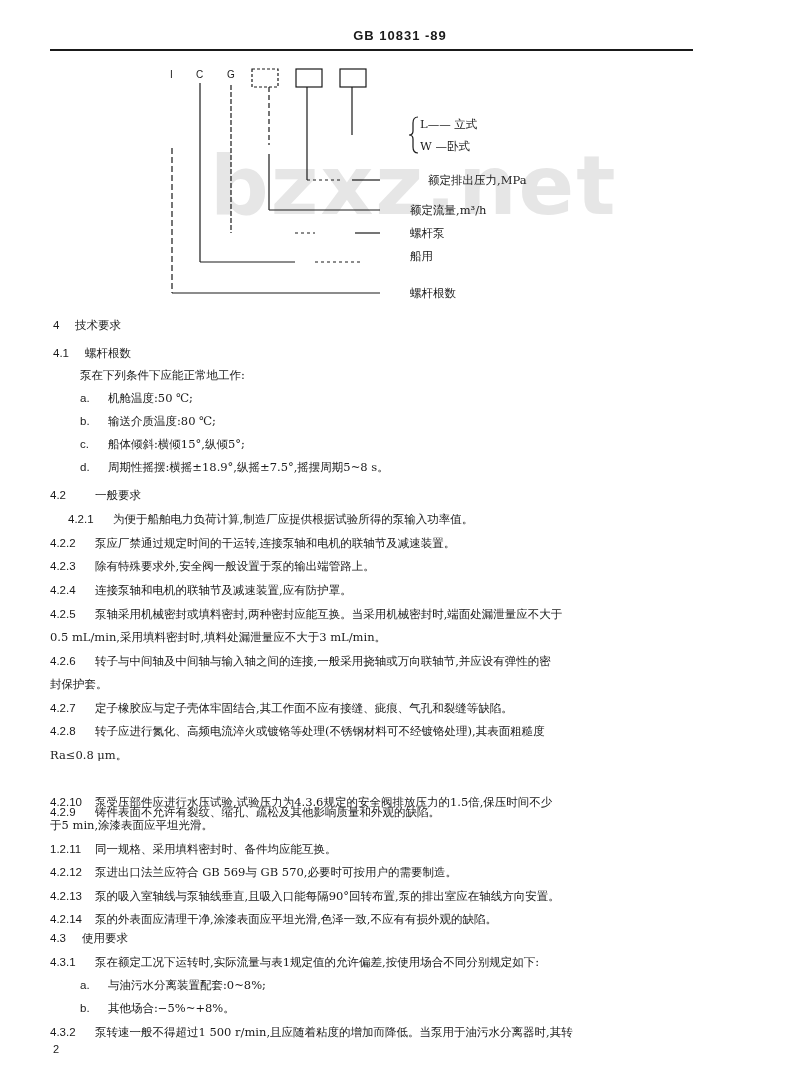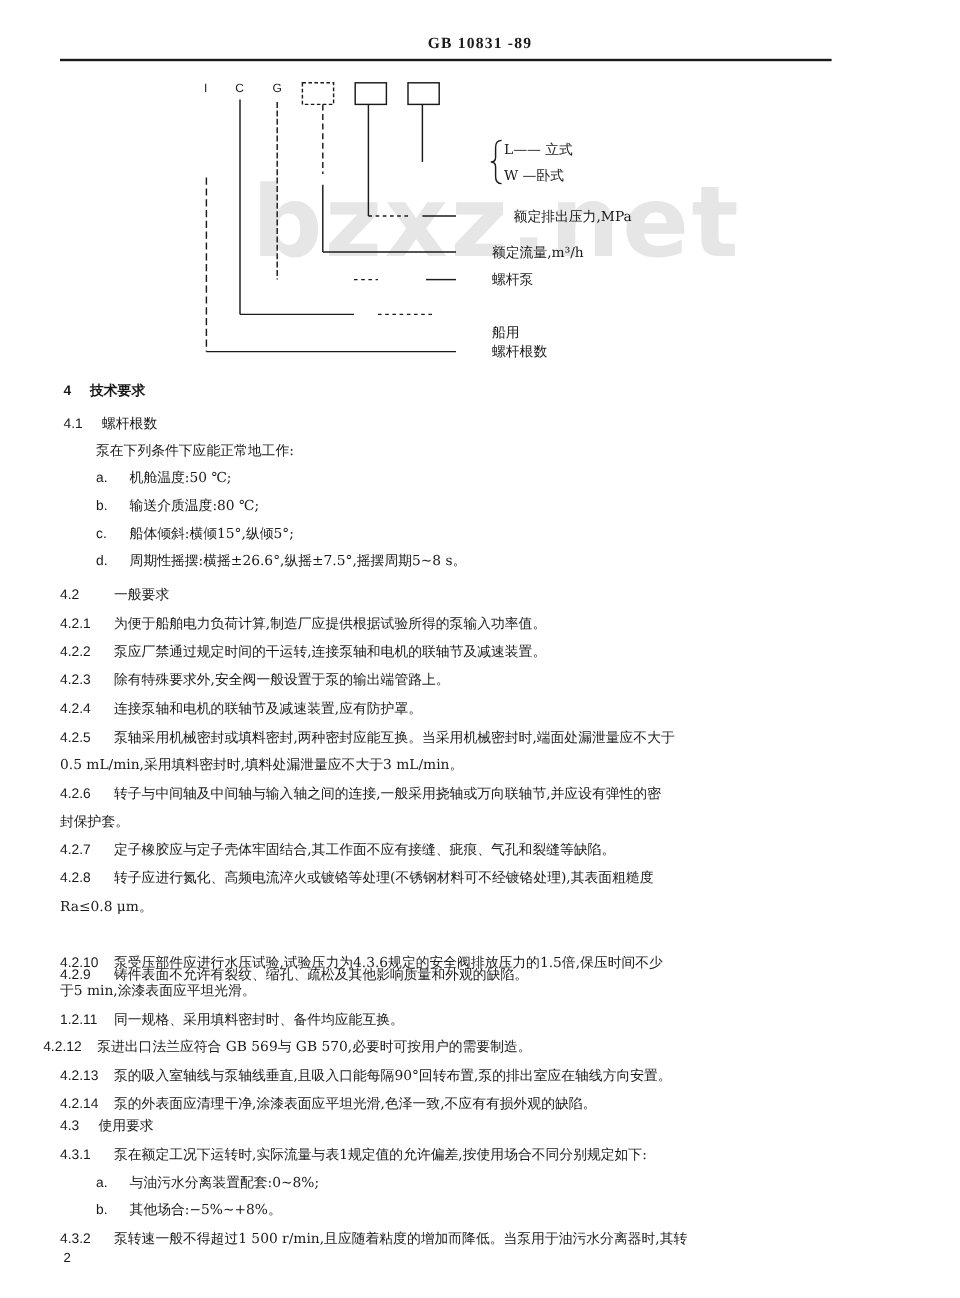--- a/index.html
+++ b/index.html
@@ -2,35 +2,35 @@
 <html><head>
 <meta charset="utf-8">
 <style>
   html, body { margin: 0; padding: 0; }
   body {
     width: 800px; height: 1082px; background: #ffffff; position: relative; overflow: hidden;
     font-family: "DejaVu Serif", "Liberation Serif", serif; color: #1a1a1a;
   }
   .header-code {
     position: absolute; left: 0; width: 800px; top: 28px; text-align: center;
-    font-family: Liberation Serif, serif; font-size: 13px; letter-spacing: 1px; font-weight: bold;
+    font-family: Liberation Sans, sans-serif; font-size: 13px; letter-spacing: 1px; font-weight: bold;
   }
   .header-rule { position: absolute; left: 50px; width: 643px; top: 49px; height: 2px; background: #1a1a1a; }
   .watermark {
     position: absolute; left: 210px; top: 138px; font-family: "DejaVu Sans", sans-serif;
     font-size: 82px; font-weight: bold; color: #e6e6e6; letter-spacing: 2px; z-index: 0;
   }
   .diagram { position: absolute; left: 0; top: 0; width: 800px; height: 310px; z-index: 1; }
   .diagram svg { position: absolute; left: 0; top: 0; }
   .dlabel { position: absolute; font-size: 11.5px; white-space: nowrap; }
   .code-letter { position: absolute; font-family: "Liberation Sans", sans-serif; font-size: 10px; top: 69px; }
   .content { position: absolute; left: 0; top: 0; width: 800px; z-index: 1; }
   .line { position: absolute; font-size: 11.5px; white-space: nowrap; }
   .num { display: inline-block; font-family: "Liberation Sans", sans-serif; }
-  .section-title { font-weight: bold; }
+  .section-title { font-weight: normal; }
   .page-num { position: absolute; left: 53px; top: 1043px; font-size: 11px; font-family: "Liberation Sans", sans-serif; }
 </style>
 </head>
 <body>
 
 <div class="header-code">GB 10831 -89</div>
 <div class="header-rule"></div>
 
 <div class="watermark">bzxz.net</div>
 
@@ -69,59 +69,59 @@
 
   <span class="code-letter" style="left:170px">I</span>
   <span class="code-letter" style="left:196px">C</span>
   <span class="code-letter" style="left:227px">G</span>
 
   <span class="dlabel" style="left:420px; top:117px">L—— 立式</span>
   <span class="dlabel" style="left:420px; top:139px">W  —卧式</span>
   <span class="dlabel" style="left:428px; top:173px">额定排出压力,MPa</span>
   <span class="dlabel" style="left:410px; top:203px">额定流量,m³/h</span>
   <span class="dlabel" style="left:410px; top:226px">螺杆泵</span>
-  <span class="dlabel" style="left:410px; top:270px">船用</span>
+  <span class="dlabel" style="left:410px; top:249px">船用</span>
   <span class="dlabel" style="left:410px; top:286px">螺杆根数</span>
 </div>
 
 <div class="content">
 
   <div class="line section-title" style="left:53px; top:318px">
     <span class="num" style="width:22px">4</span><span>技术要求</span>
   </div>
 
   <div class="line" style="left:53px; top:346px">
     <span class="num" style="width:32px">4.1</span><span>螺杆根数</span>
   </div>
   <div class="line" style="left:80px; top:368px">泵在下列条件下应能正常地工作:</div>
   <div class="line" style="left:80px; top:391px"><span class="num" style="width:28px">a.</span><span>机舱温度:50 ℃;</span></div>
   <div class="line" style="left:80px; top:414px"><span class="num" style="width:28px">b.</span><span>输送介质温度:80 ℃;</span></div>
   <div class="line" style="left:80px; top:437px"><span class="num" style="width:28px">c.</span><span>船体倾斜:横倾15°,纵倾5°;</span></div>
-  <div class="line" style="left:80px; top:460px"><span class="num" style="width:28px">d.</span><span>周期性摇摆:横摇±26.6°,纵摇±7.5°,摇摆周期5~8 s。</span></div>
+  <div class="line" style="left:80px; top:460px"><span class="num" style="width:28px">d.</span><span>周期性摇摆:横摇±18.9°,纵摇±7.5°,摇摆周期5~8 s。</span></div>
 
   <div class="line" style="left:50px; top:488px">
     <span class="num" style="width:45px">4.2</span><span>一般要求</span>
   </div>
 
-  <div class="line" style="left:50px; top:512px"><span class="num" style="width:45px">4.2.1</span><span>为便于船舶电力负荷计算,制造厂应提供根据试验所得的泵输入功率值。</span></div>
+  <div class="line" style="left:68px; top:512px"><span class="num" style="width:45px">4.2.1</span><span>为便于船舶电力负荷计算,制造厂应提供根据试验所得的泵输入功率值。</span></div>
   <div class="line" style="left:50px; top:536px"><span class="num" style="width:45px">4.2.2</span><span>泵应厂禁通过规定时间的干运转,连接泵轴和电机的联轴节及减速装置。</span></div>
   <div class="line" style="left:50px; top:559px"><span class="num" style="width:45px">4.2.3</span><span>除有特殊要求外,安全阀一般设置于泵的输出端管路上。</span></div>
   <div class="line" style="left:50px; top:583px"><span class="num" style="width:45px">4.2.4</span><span>连接泵轴和电机的联轴节及减速装置,应有防护罩。</span></div>
   <div class="line" style="left:50px; top:607px"><span class="num" style="width:45px">4.2.5</span><span>泵轴采用机械密封或填料密封,两种密封应能互换。当采用机械密封时,端面处漏泄量应不大于</span></div>
   <div class="line" style="left:50px; top:630px">0.5 mL/min,采用填料密封时,填料处漏泄量应不大于3 mL/min。</div>
   <div class="line" style="left:50px; top:654px"><span class="num" style="width:45px">4.2.6</span><span>转子与中间轴及中间轴与输入轴之间的连接,一般采用挠轴或万向联轴节,并应设有弹性的密</span></div>
   <div class="line" style="left:50px; top:677px">封保护套。</div>
   <div class="line" style="left:50px; top:701px"><span class="num" style="width:45px">4.2.7</span><span>定子橡胶应与定子壳体牢固结合,其工作面不应有接缝、疵痕、气孔和裂缝等缺陷。</span></div>
   <div class="line" style="left:50px; top:724px"><span class="num" style="width:45px">4.2.8</span><span>转子应进行氮化、高频电流淬火或镀铬等处理(不锈钢材料可不经镀铬处理),其表面粗糙度</span></div>
   <div class="line" style="left:50px; top:748px">Ra≤0.8 μm。</div>
   <div class="line" style="left:50px; top:805px"><span class="num" style="width:45px">4.2.9</span><span>铸件表面不允许有裂纹、缩孔、疏松及其他影响质量和外观的缺陷。</span></div>
   <div class="line" style="left:50px; top:795px"><span class="num" style="width:45px">4.2.10</span><span>泵受压部件应进行水压试验,试验压力为4.3.6规定的安全阀排放压力的1.5倍,保压时间不少</span></div>
   <div class="line" style="left:50px; top:818px">于5 min,涂漆表面应平坦光滑。</div>
   <div class="line" style="left:50px; top:842px"><span class="num" style="width:45px">1.2.11</span><span>同一规格、采用填料密封时、备件均应能互换。</span></div>
-  <div class="line" style="left:36px; top:865px"><span class="num" style="width:45px">4.2.12</span><span>泵进出口法兰应符合 GB 569与 GB 570,必要时可按用户的需要制造。</span></div>
+  <div class="line" style="left:50px; top:865px"><span class="num" style="width:45px">4.2.12</span><span>泵进出口法兰应符合 GB 569与 GB 570,必要时可按用户的需要制造。</span></div>
   <div class="line" style="left:50px; top:889px"><span class="num" style="width:45px">4.2.13</span><span>泵的吸入室轴线与泵轴线垂直,且吸入口能每隔90°回转布置,泵的排出室应在轴线方向安置。</span></div>
   <div class="line" style="left:50px; top:912px"><span class="num" style="width:45px">4.2.14</span><span>泵的外表面应清理干净,涂漆表面应平坦光滑,色泽一致,不应有有损外观的缺陷。</span></div>
 
   <div class="line" style="left:50px; top:931px"><span class="num" style="width:32px">4.3</span><span>使用要求</span></div>
   <div class="line" style="left:50px; top:955px"><span class="num" style="width:45px">4.3.1</span><span>泵在额定工况下运转时,实际流量与表1规定值的允许偏差,按使用场合不同分别规定如下:</span></div>
   <div class="line" style="left:80px; top:978px"><span class="num" style="width:28px">a.</span><span>与油污水分离装置配套:0~8%;</span></div>
   <div class="line" style="left:80px; top:1001px"><span class="num" style="width:28px">b.</span><span>其他场合:−5%~+8%。</span></div>
   <div class="line" style="left:50px; top:1025px"><span class="num" style="width:45px">4.3.2</span><span>泵转速一般不得超过1 500 r/min,且应随着粘度的增加而降低。当泵用于油污水分离器时,其转</span></div>
 </div>
 

